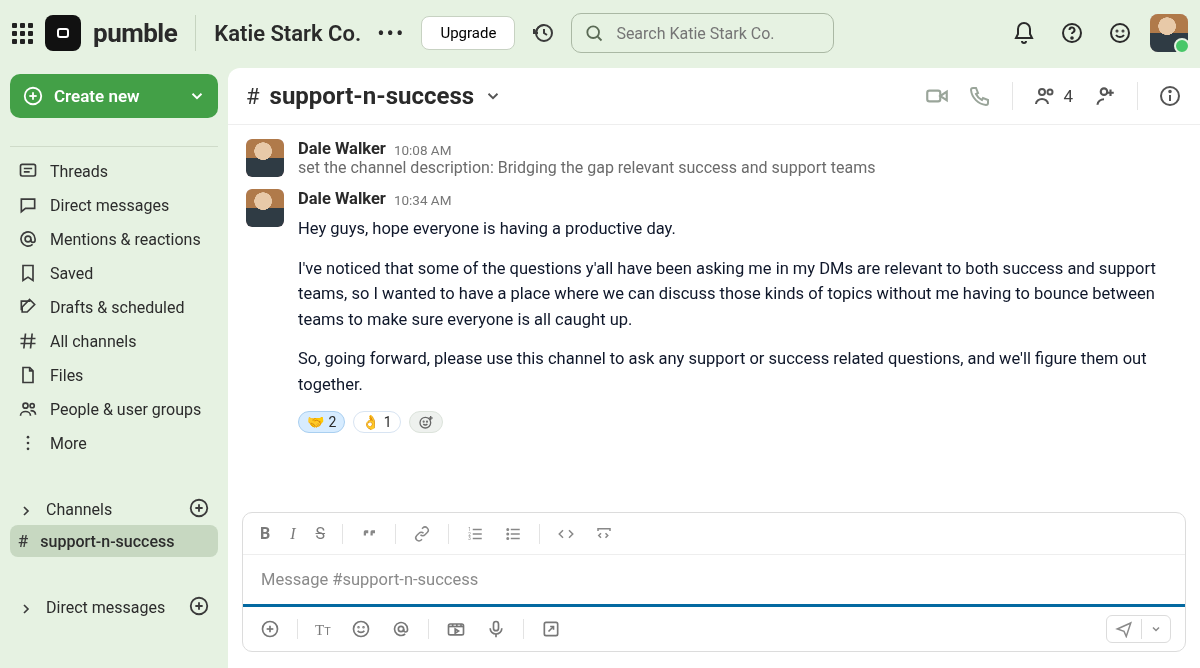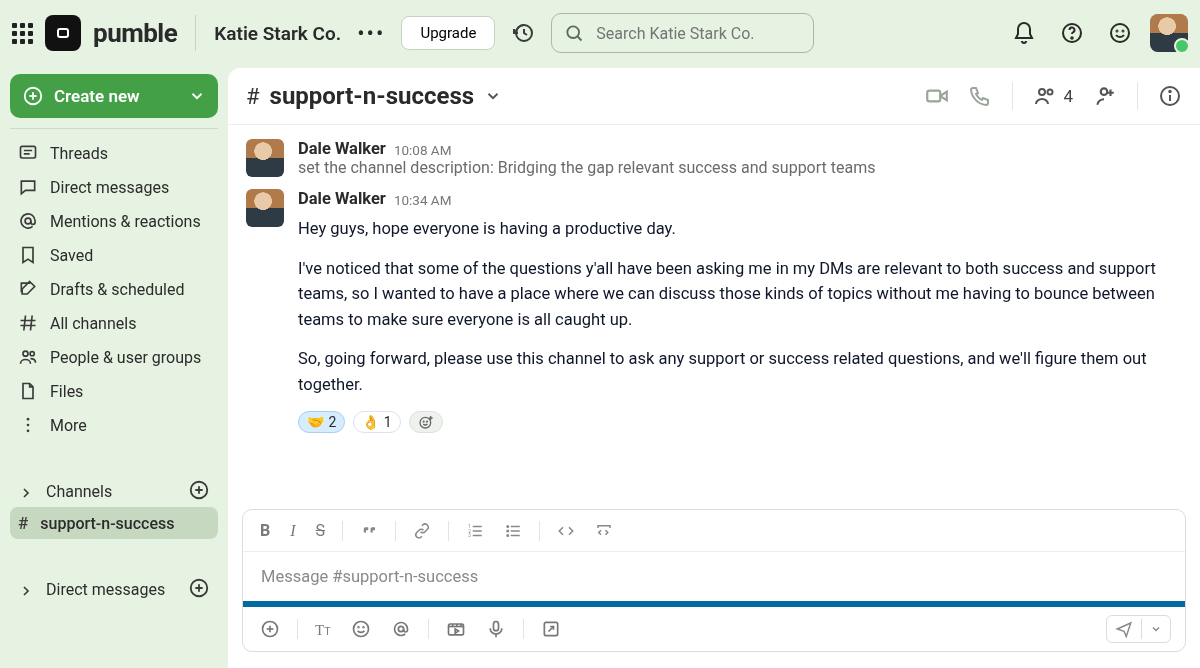--- a/index.html
+++ b/index.html
@@ -16,35 +16,35 @@
   body{margin:0;background:var(--bg);color:var(--text);width:1200px;height:668px;overflow:hidden}
   svg{display:block}
 
   
   .topbar{height:66px;display:flex;align-items:center;padding:16px 12px;gap:12px}
   .app-grid{display:grid;grid-template-columns:repeat(3,5px);grid-auto-rows:5px;gap:3px;cursor:pointer}
   .app-grid span{background:#222;border-radius:1px}
   .logo-badge{width:36px;height:36px;border-radius:8px;background:#111;display:flex;align-items:center;justify-content:center}
   .logo-word{font-size:26px;font-weight:700;letter-spacing:-0.5px}
   .vbar{width:1px;height:36px;background:#c6d4c0;margin:0 6px}
-  .ws-name{font-size:19px;font-weight:600}
+  .ws-name{font-size:22px;font-weight:600}
   .dots{font-size:22px;cursor:pointer;padding:0 4px;letter-spacing:2px}
   .upgrade{border:1px solid #c7d2c2;background:#fff;border-radius:8px;padding:7px 18px;font-size:15px;cursor:pointer}
   .hist-icon{cursor:pointer;padding:4px}
   .search{flex:1;max-width:380px;height:40px;border:1.5px solid #aab8a4;border-radius:10px;display:flex;align-items:center;padding:0 12px;gap:10px;color:#5a6a55;background:transparent}
   .search input{flex:1;border:none;outline:none;background:transparent;font-size:16px;color:#333}
   .top-ico{cursor:pointer;padding:6px}
   .avatar{width:38px;height:38px;border-radius:8px;background:#caa;position:relative}
   .avatar::after{content:"";position:absolute;right:-2px;bottom:-2px;width:12px;height:12px;border-radius:50%;background:#48c768;border:2px solid var(--bg)}
   .avatar-img{width:100%;height:100%;border-radius:8px;background:radial-gradient(circle at 45% 32%,#e8c9a8 0 26%,transparent 27%),linear-gradient(180deg,#b07a4a 0 50%,#2f3b44 50%)}
 
   
   .main{display:flex;height:calc(100% - 66px)}
   .sidebar{width:228px;padding:8px 10px 0 10px;display:flex;flex-direction:column;gap:2px;overflow:hidden}
-  .create{background:var(--btn-green);color:#fff;border:none;border-radius:10px;height:44px;display:flex;align-items:center;padding:0 12px;gap:10px;font-size:17px;font-weight:600;cursor:pointer;width:100%;margin-bottom:4px}
+  .create{background:var(--btn-green);color:#fff;border:none;border-radius:10px;height:44px;display:flex;align-items:center;padding:0 12px;gap:10px;font-size:17px;font-weight:600;cursor:pointer;width:100%;margin-bottom:22px}
   .create .sp{flex:1;text-align:left}
   .create svg{stroke:#fff}
   .side-hr{height:1px;background:#cfdbc9;margin:4px 0 6px}
   .side-item{display:flex;align-items:flex-end;gap:12px;padding:6px 8px;border-radius:8px;font-size:16px;color:#2c2c2c;cursor:pointer;white-space:nowrap;overflow:hidden;text-overflow:ellipsis}
   .side-item .lbl{overflow:hidden;text-overflow:ellipsis}
   .side-item .plus{margin-left:auto}
   .side-item.sel{background:var(--sidebar-sel);font-weight:500}
   .side-section{margin-top:30px}
 
   
@@ -70,21 +70,21 @@
   .msgtext p{margin:0 0 14px}
   .reacts{display:flex;gap:8px;margin-top:6px}
   .react{display:flex;align-items:center;gap:4px;border:1px solid #d8e4f2;border-radius:12px;padding:2px 8px;font-size:14px;cursor:pointer}
   .react.mine{background:#d7ecff;border-color:#a9cff0}
   .react.add{background:#eef1ee;border-color:#dce3db}
 
   
   .composer{margin:8px 14px 16px;border:1px solid #dcdcdc;border-radius:10px}
   .toolbar,.toolbar2{display:flex;align-items:center;gap:14px;padding:8px 14px;color:#7a7a7a}
   .toolbar{border-bottom:1px solid #eee}
-  .toolbar2{border-top:6px solid #0369a1}
+  .toolbar2{border-top:3px solid #0369a1}
   .tb-ico{cursor:pointer;padding:3px;border-radius:4px}
   .tb-sep{width:1px;height:20px;background:#e3e3e3}
   .ci{padding:14px 16px}
   .ci input{width:100%;border:none;outline:none;font-size:16.5px;color:#333}
   .ci input::placeholder{color:#8a8a8a}
   .send{margin-left:auto;display:flex;align-items:center;border:1px solid #dcdcdc;border-radius:6px;overflow:hidden}
   .send .b{padding:4px 8px;cursor:pointer;color:#8a8a8a}
   .send .dd{border-left:1px solid #dcdcdc}
 </style>
 </head>
@@ -209,33 +209,33 @@
       <svg width="20" height="20" viewBox="0 0 24 24" fill="none" stroke="#3b3b3b" stroke-width="2">
           <line x1="9" y1="3" x2="7" y2="21"></line>
           <line x1="17" y1="3" x2="15" y2="21"></line>
           <line x1="3" y1="9" x2="21" y2="9"></line>
           <line x1="3" y1="15" x2="21" y2="15"></line>
         </svg>
       <span class="lbl">All channels</span>
     </div>
     <div class="side-item">
       <svg width="20" height="20" viewBox="0 0 24 24" fill="none" stroke="#3b3b3b" stroke-width="2">
+          <path d="M14 3H6v18h12V7z"></path>
+          <path d="M14 3v4h4"></path>
+        </svg>
+      <span class="lbl">Files</span>
+    </div>
+    <div class="side-item">
+      <svg width="20" height="20" viewBox="0 0 24 24" fill="none" stroke="#3b3b3b" stroke-width="2">
           <circle cx="9" cy="8" r="3"></circle>
           <path d="M3 20c0-3 3-5 6-5s6 2 6 5"></path>
           <circle cx="17" cy="8" r="2.5"></circle>
           <path d="M15 14c3 0 6 1.5 6 5"></path>
         </svg>
       <span class="lbl">People &amp; user groups</span>
-    </div>
-    <div class="side-item">
-      <svg width="20" height="20" viewBox="0 0 24 24" fill="none" stroke="#3b3b3b" stroke-width="2">
-          <path d="M14 3H6v18h12V7z"></path>
-          <path d="M14 3v4h4"></path>
-        </svg>
-      <span class="lbl">Files</span>
     </div>
     <div class="side-item">
       <svg width="20" height="20" viewBox="0 0 24 24" fill="#3b3b3b">
           <circle cx="12" cy="5" r="1.6"></circle>
           <circle cx="12" cy="12" r="1.6"></circle>
           <circle cx="12" cy="19" r="1.6"></circle>
         </svg>
       <span class="lbl">More</span>
     </div>
 

